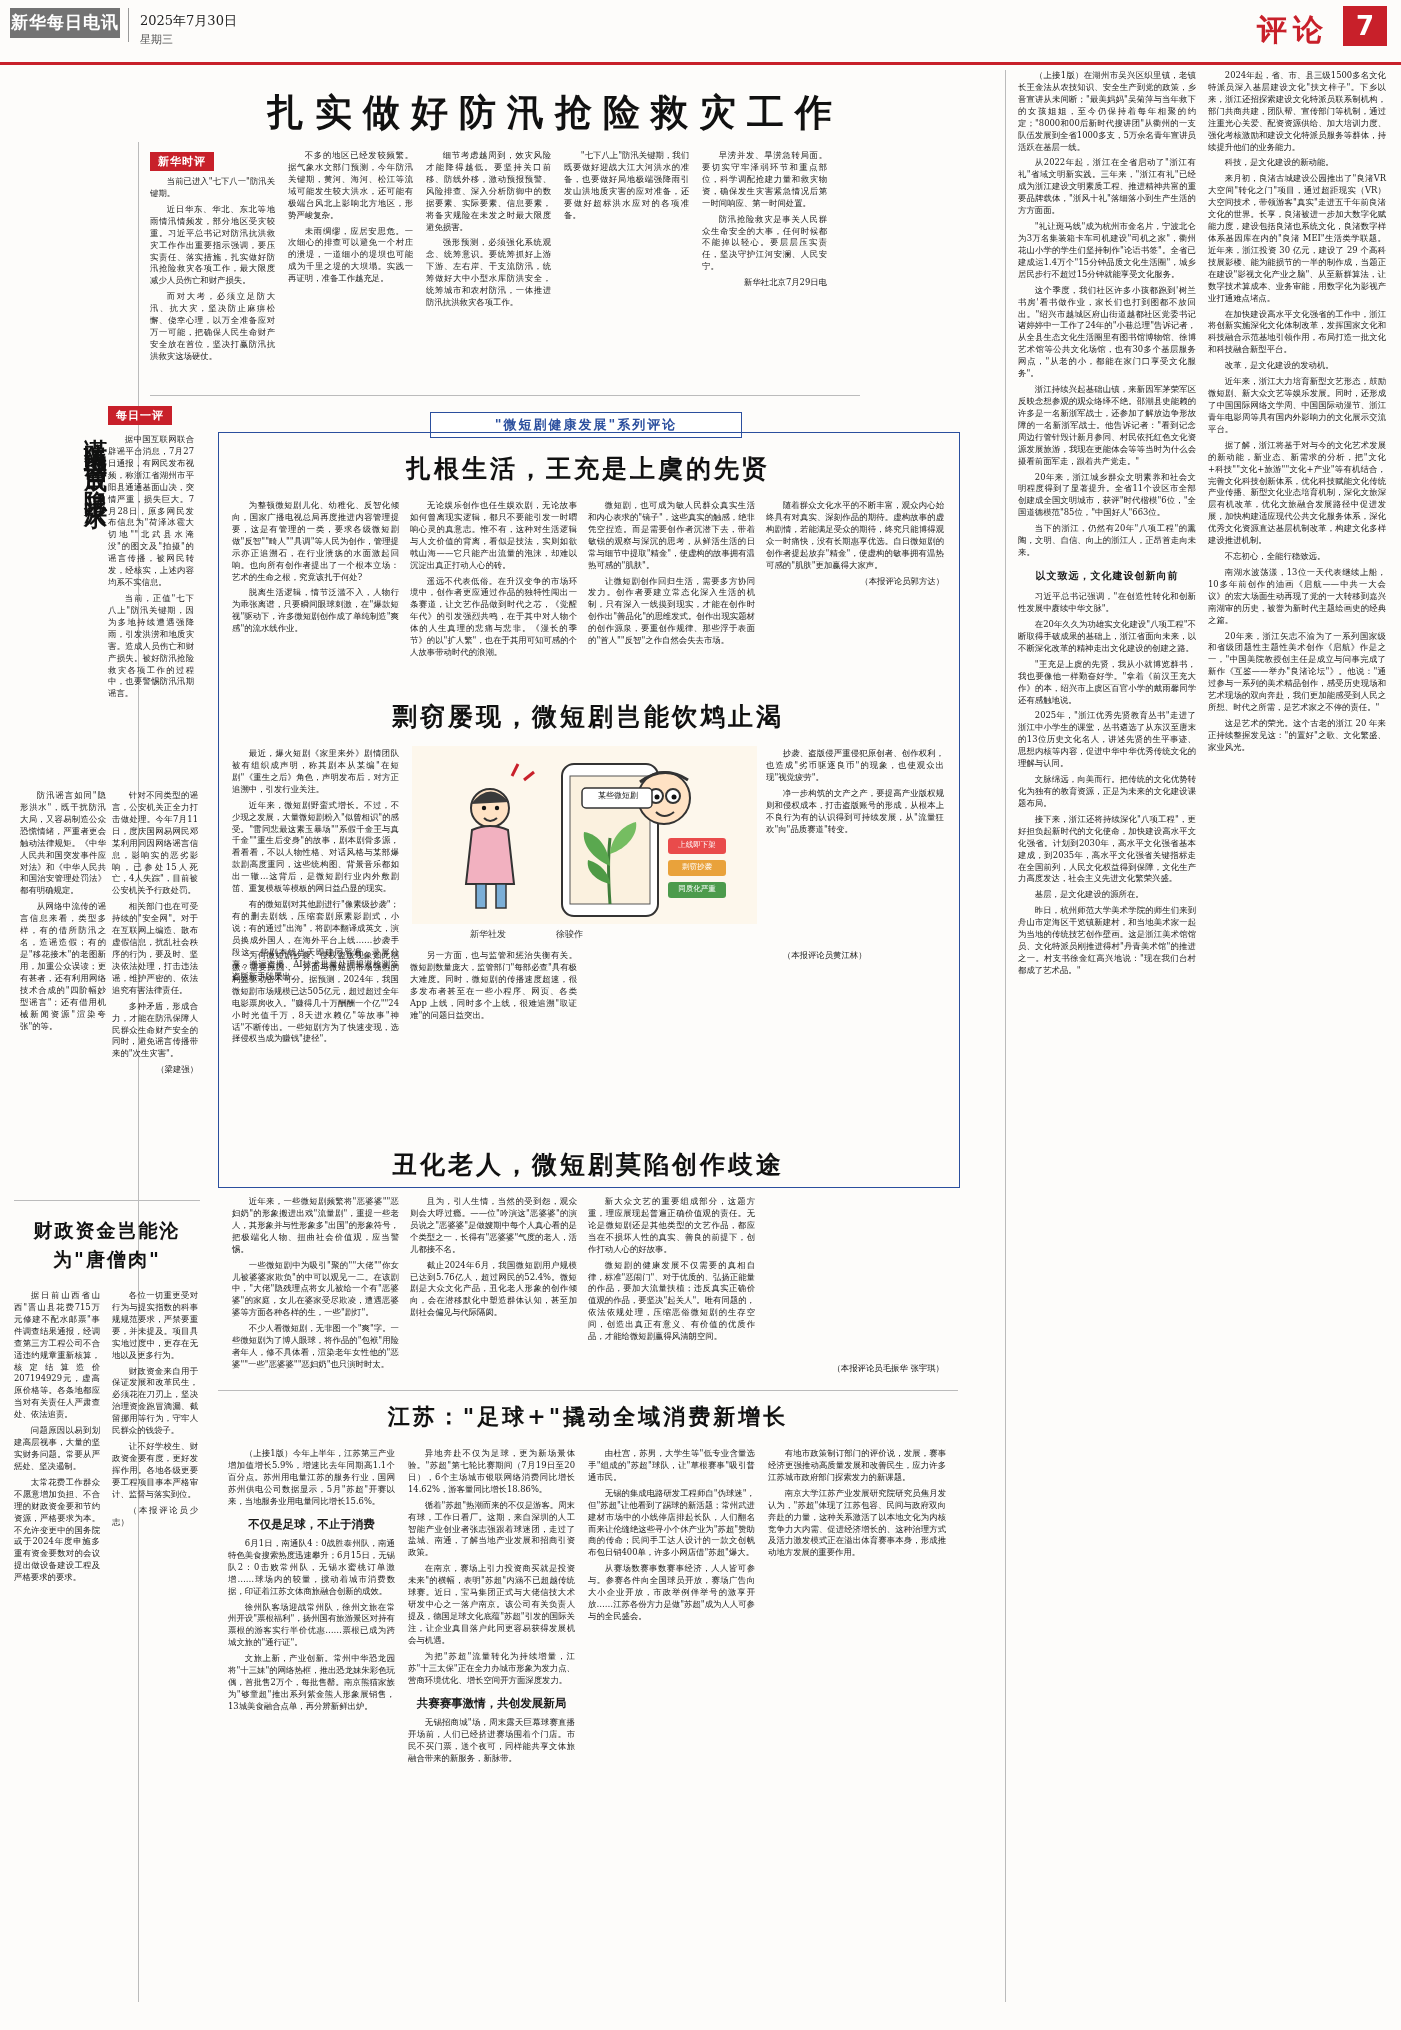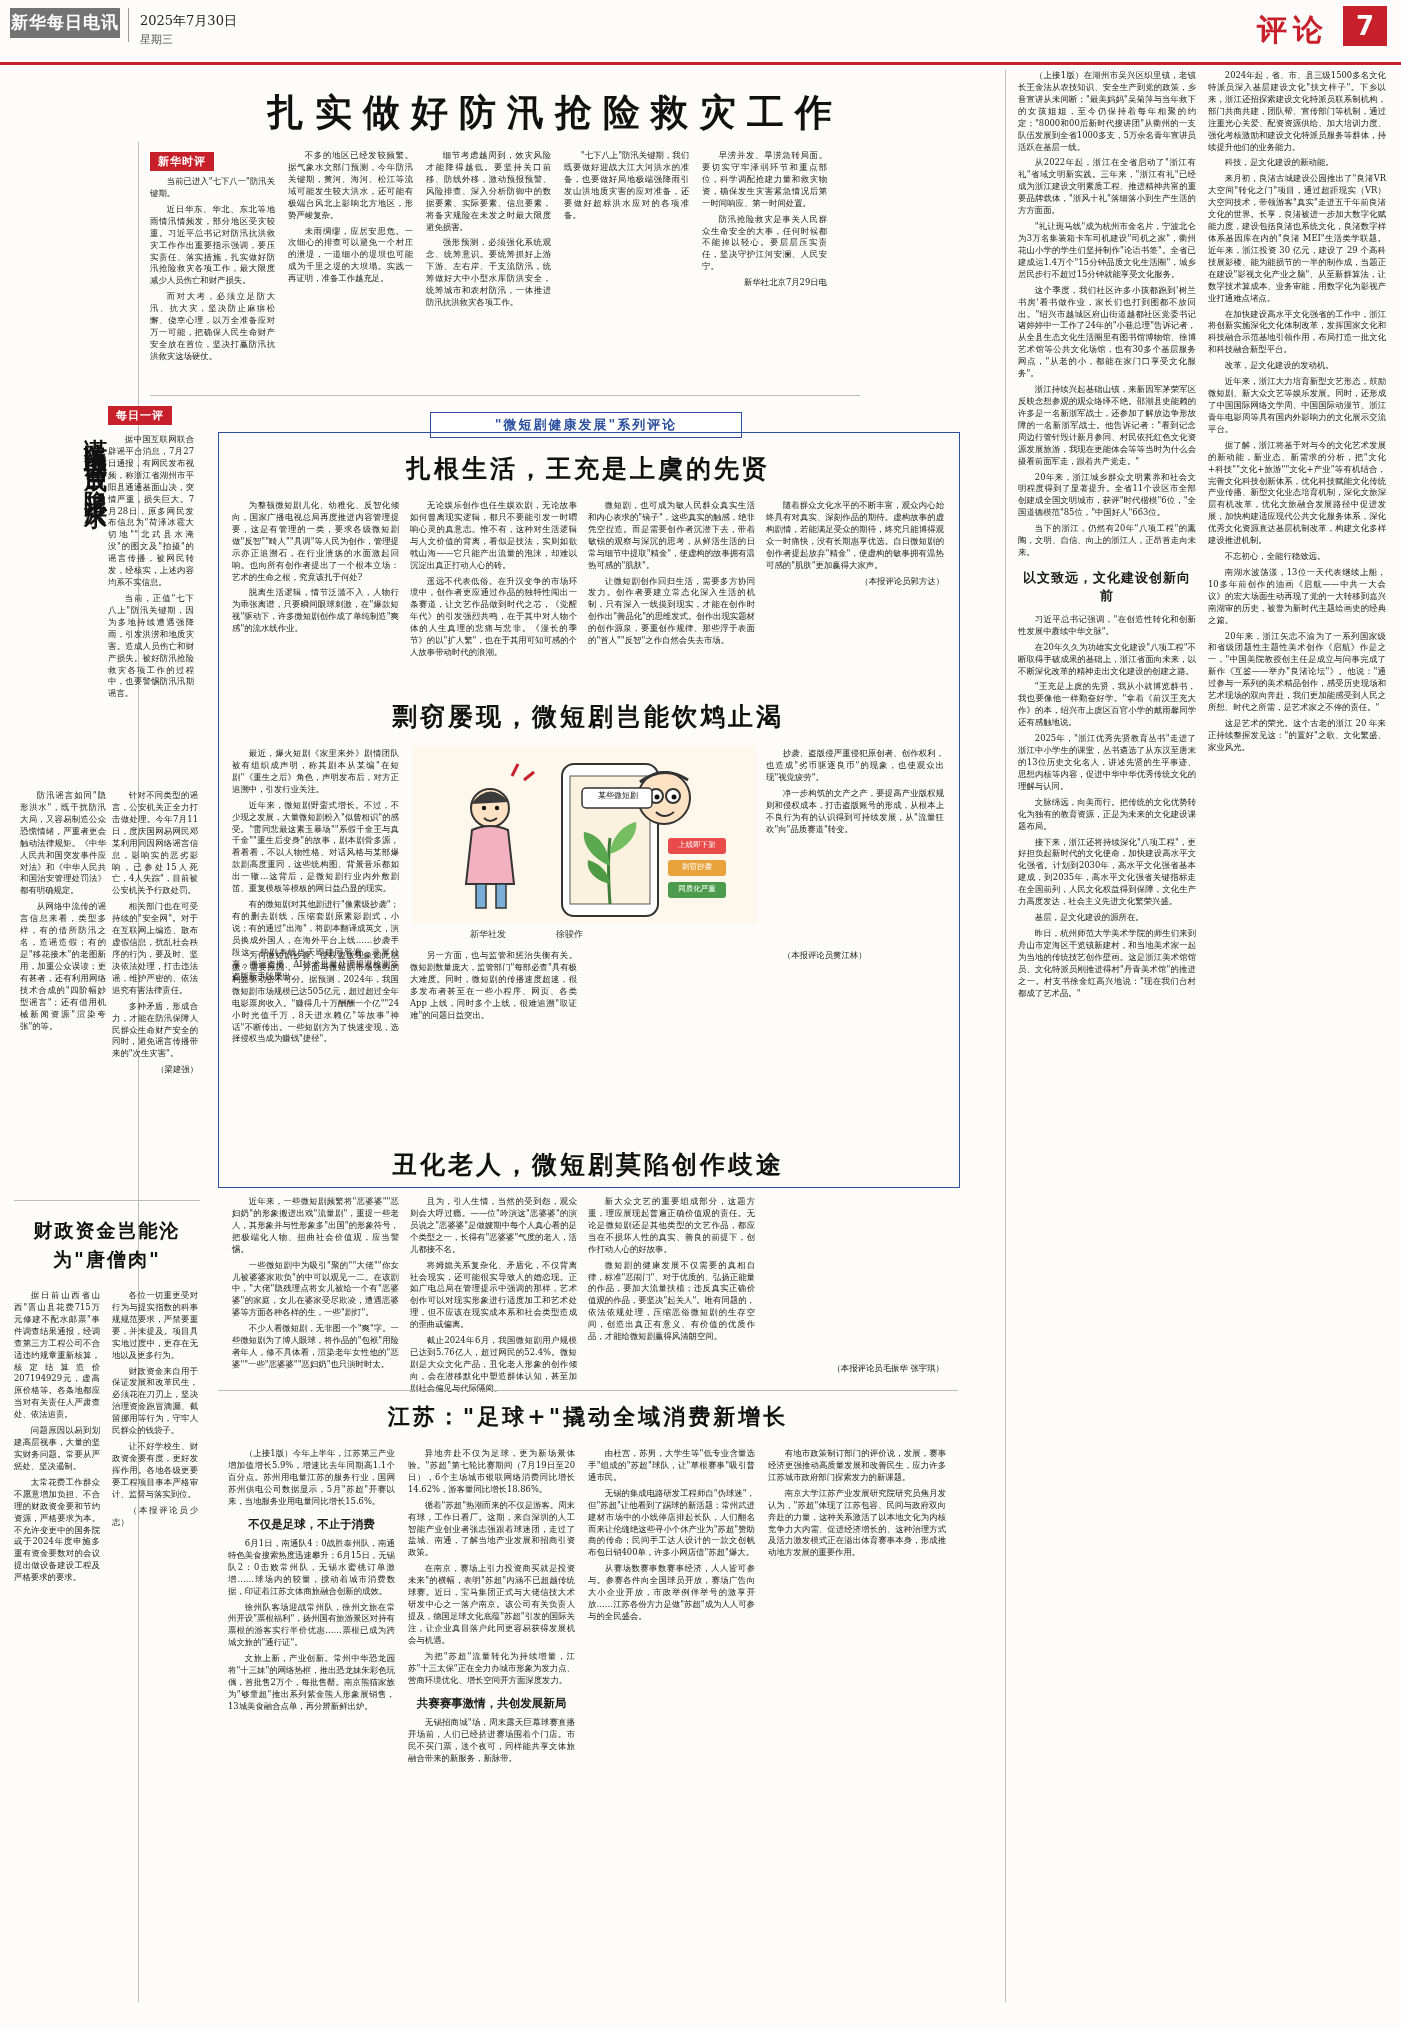--- a/index.html
+++ b/index.html
@@ -258,21 +258,20 @@
 
 <div class="sub-head" style="position:absolute;left:230px;top:1148px;width:716px;font-size:25px;">丑化老人，微短剧莫陷创作歧途</div>
 
 <div class="col" style="left:232px;top:1196px;width:167px;height:190px;">
   <p>近年来，一些微短剧频繁将"恶婆婆""恶妇奶"的形象搬进出戏"流量剧"，重提一些老人，其形象并与性形象多"出国"的形象符号，把极端化人物、扭曲社会价值观，应当警惕。</p>
   <p>一些微短剧中为吸引"聚的""大佬""你女儿被婆婆家欺负"的中可以观见一二。在该剧中，"大佬"隐残理点将女儿被给一个有"恶婆婆"的家庭，女儿在婆家受尽欺凌，遭遇恶婆婆等方面各种各样的生，一些"剧灯"。</p>
   <p>不少人看微短剧，无非图一个"爽"字。一些微短剧为了博人眼球，将作品的"包袱"用险者年人，修不具体看，渲染老年女性他的"恶婆""一些"恶婆婆""恶妇奶"也只演时时太。</p>
 </div>
 <div class="col" style="left:410px;top:1196px;width:167px;height:190px;">
   <p>且为，引人生情，当然的受到怨，观众则会大呼过瘾。——位"吟演这"恶婆婆"的演员说之"恶婆婆"是做嫂期中每个人真心看的是个类型之一，长得有"恶婆婆"气度的老人，活儿都接不名。</p>
-  <p>将姆媳关系复杂化、矛盾化，不仅背离社会现实，还可能很实导致人的婚恋现。正如广电总局在管理提示中强调的那样，艺术创作可以对现实形象进行适度加工和艺术处理，但不应该在现实成本系和社会类型造成的歪曲或偏离。</p>
   <p>截止2024年6月，我国微短剧用户规模已达到5.76亿人，超过网民的52.4%。微短剧是大众文化产品，丑化老人形象的创作倾向，会在潜移默化中塑造群体认知，甚至加剧社会偏见与代际隔阂。</p>
 </div>
 <div class="col" style="left:588px;top:1196px;width:167px;height:190px;">
   <p>新大众文艺的重要组成部分，这题方重，理应展现起普遍正确价值观的责任。无论是微短剧还是其他类型的文艺作品，都应当在不损坏人性的真实、善良的前提下，创作打动人心的好故事。</p>
   <p>微短剧的健康发展不仅需要的真相自律，标准"恶闹门"、对于优质的、弘扬正能量的作品，要加大流量扶植；违反真实正确价值观的作品，要坚决"起关人"。唯有同题的，依法依规处理，压缩恶俗微短剧的生存空间，创造出真正有意义、有价值的优质作品，才能给微短剧赢得风清朗空间。</p>
 </div>
 <div class="credit" style="position:absolute;left:766px;top:1360px;width:178px;">（本报评论员毛振华 张宇琪）</div>
 
 <div class="hrule" style="left:218px;top:1390px;width:740px;"></div>
 
@@ -304,21 +303,21 @@
 </div>
 
 <div class="col" style="left:1018px;top:70px;width:178px;height:900px;">
   <p>（上接1版）在湖州市吴兴区织里镇，老镇长王金法从农技知识、安全生产到党的政策，乡音宣讲从未间断；"最美妈妈"吴菊萍与当年救下的女孩姐姐，至今仍保持着每年相聚的约定；"8000和00后新时代搜讲团"从衢州的一支队伍发展到全省1000多支，5万余名青年宣讲员活跃在基层一线。</p>
   <p>从2022年起，浙江在全省启动了"浙江有礼"省域文明新实践。三年来，"浙江有礼"已经成为浙江建设文明素质工程、推进精神共富的重要品牌载体，"浙风十礼"落细落小到生产生活的方方面面。</p>
   <p>"礼让斑马线"成为杭州市金名片，宁波北仑为3万名集装箱卡车司机建设"司机之家"，衢州花山小学的学生们坚持制作"论语书签"。全省已建成运1.4万个"15分钟品质文化生活圈"，城乡居民步行不超过15分钟就能享受文化服务。</p>
   <p>这个季度，我们社区许多小孩都跑到'树兰书房'看书做作业，家长们也打到图都不放回出。"绍兴市越城区府山街道越都社区党委书记诸婷婷中一工作了24年的"小巷总理"告诉记者，从全县生态文化生活圈里有图书馆博物馆、徐博艺术馆等公共文化场馆，也有30多个基层服务网点，"从老的小，都能在家门口享受文化服务"。</p>
   <p>浙江持续兴起基础山镇，来新因军茅荣军区反映念想参观的观众络绎不绝。邵潮县史能赖的许多是一名新浙军战士，还参加了解放边争形故障的一名新浙军战士。他告诉记者："看到记念周边行管针毁计新月参同、村民依托红色文化资源发展旅游，我现在更能体会等等当时为什么会摄看前面军走，跟着共产党走。"</p>
   <p>20年来，浙江城乡群众文明素养和社会文明程度得到了显著提升。全省11个设区市全部创建成全国文明城市，获评"时代楷模"6位，"全国道德模范"85位，"中国好人"663位。</p>
   <p>当下的浙江，仍然有20年"八项工程"的熏陶，文明、自信、向上的浙江人，正昂首走向未来。</p>
-  <div style="text-align:center;font-weight:bold;font-size:13px;margin:10px 0 8px 0;letter-spacing:1px;">以文致远，文化建设创新向前</div>
+  <div style="text-align:center;font-weight:bold;font-size:10px;margin:10px 0 8px 0;letter-spacing:1px;">以文致远，文化建设创新向前</div>
   <p>习近平总书记强调，"在创造性转化和创新性发展中赓续中华文脉"。</p>
   <p>在20年久久为功雄实文化建设"八项工程"不断取得手破成果的基础上，浙江省面向未来，以不断深化改革的精神走出文化建设的创建之路。</p>
   <p>"王充是上虞的先贤，我从小就博览群书，我也要像他一样勤奋好学。"拿着《前汉王充大作》的本，绍兴市上虞区百官小学的戴雨馨同学还有感触地说。</p>
   <p>2025年，"浙江优秀先贤教育丛书"走进了浙江中小学生的课堂，丛书遴选了从东汉至唐末的13位历史文化名人，讲述先贤的生平事迹、思想内核等内容，促进中华中华优秀传统文化的理解与认同。</p>
   <p>文脉绵远，向美而行。把传统的文化优势转化为独有的教育资源，正是为未来的文化建设课题布局。</p>
   <p>接下来，浙江还将持续深化"八项工程"，更好担负起新时代的文化使命，加快建设高水平文化强省。计划到2030年，高水平文化强省基本建成，到2035年，高水平文化强省关键指标走在全国前列，人民文化权益得到保障，文化生产力高度发达，社会主义先进文化繁荣兴盛。</p>
   <p>基层，是文化建设的源所在。</p>
   <p>昨日，杭州师范大学美术学院的师生们来到舟山市定海区干览镇新建村，和当地美术家一起为当地的传统技艺创作壁画。这是浙江美术馆馆员、文化特派员刚推进得村"丹青美术馆"的推进之一。村支书徐金红高兴地说："现在我们台村都成了艺术品。"</p>
 </div>
 <div class="col" style="left:1208px;top:70px;width:178px;height:1930px;">

